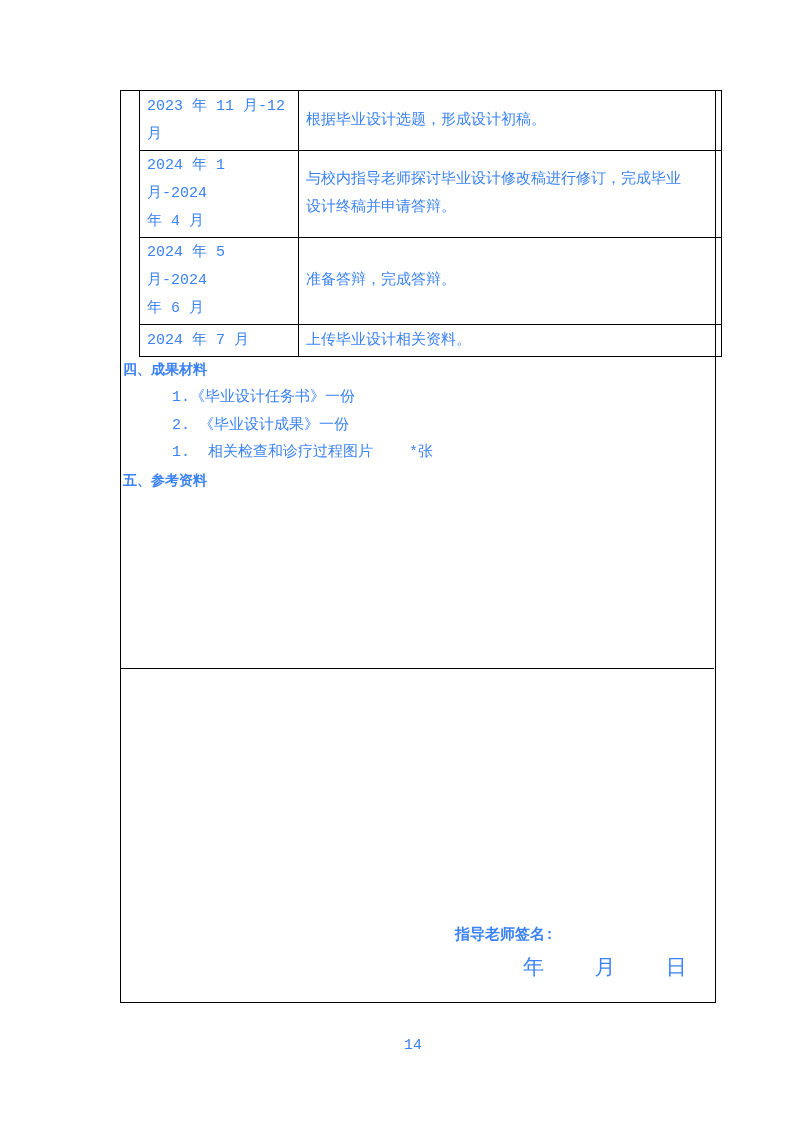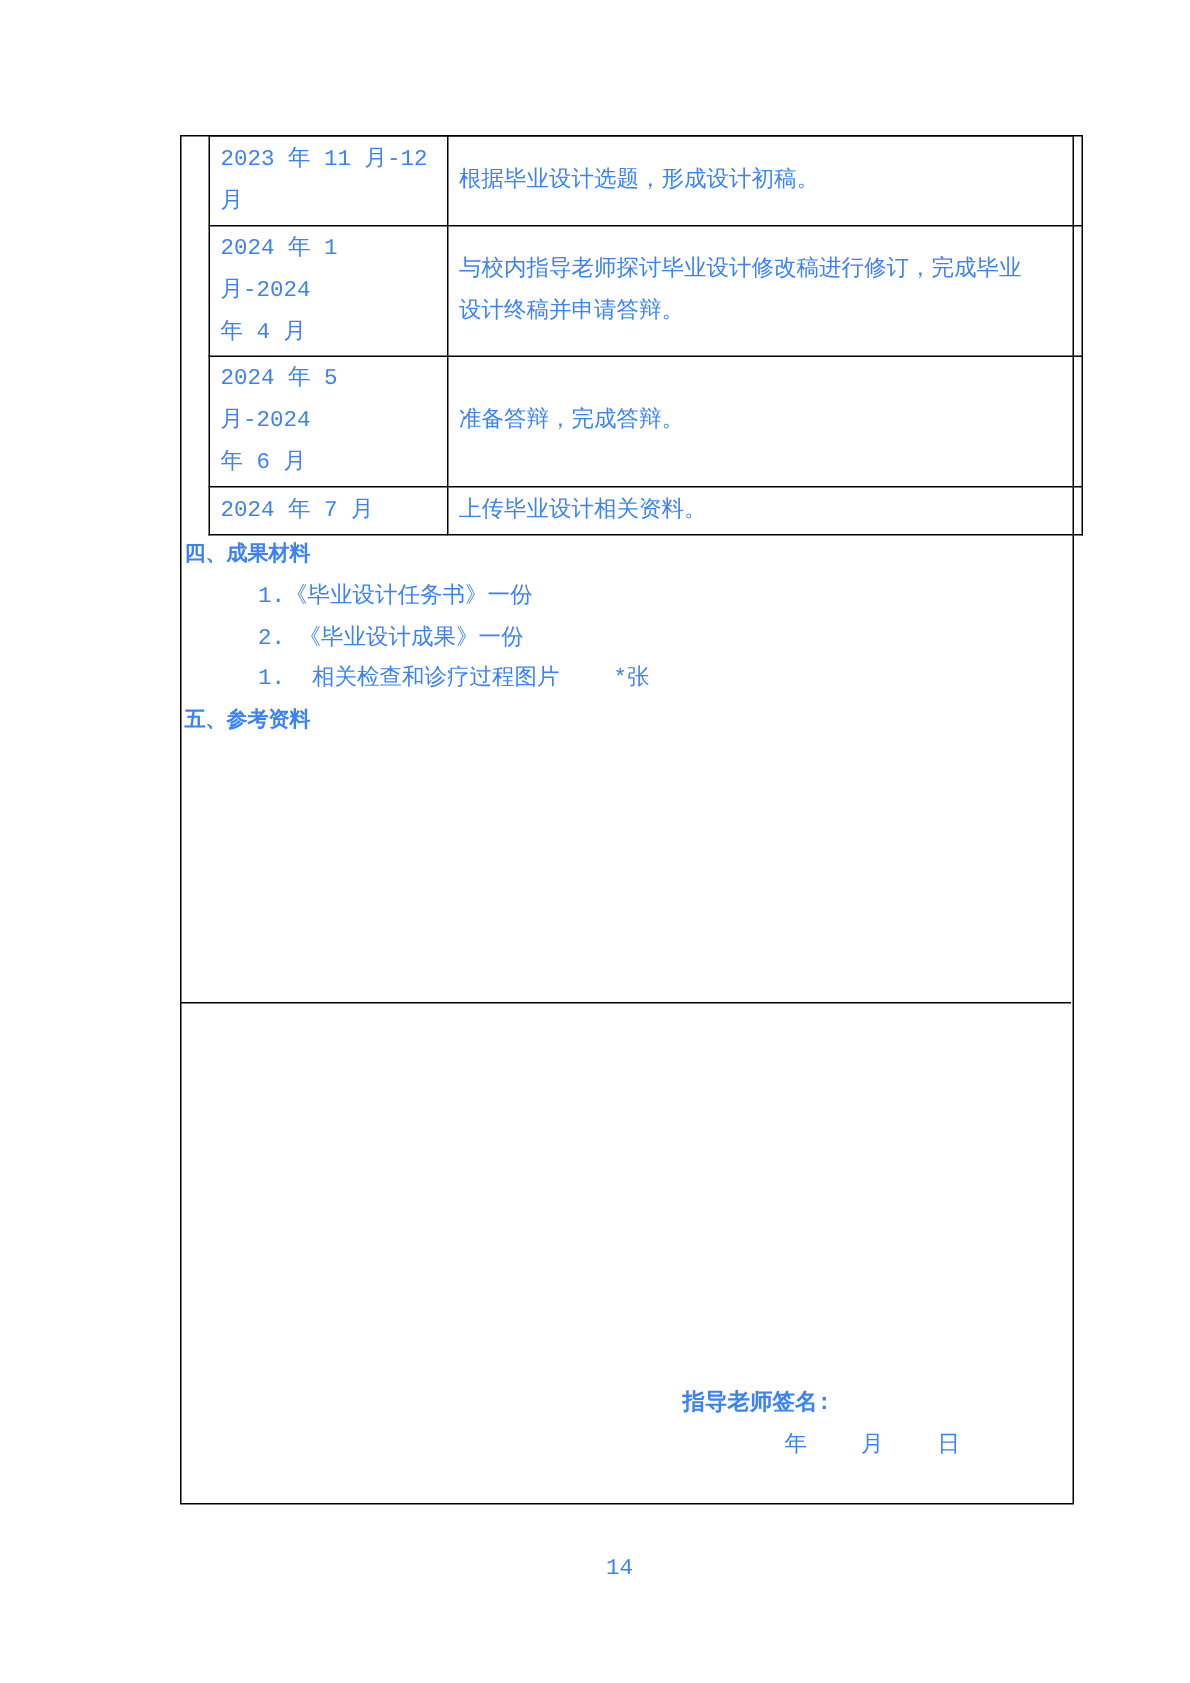--- a/index.html
+++ b/index.html
@@ -85,21 +85,21 @@
     left: 334px;
     top: 834px;
     font-size: 15px;
     font-weight: bold;
     white-space: pre;
   }
   .sig-date {
     position: absolute;
     left: 402px;
     top: 862px;
-    font-size: 15px;
+    font-size: 21px;
     white-space: pre;
   }
 
   .page-number {
     position: absolute;
     left: 404px;
     top: 1037px;
     font-size: 15px;
   }
 </style>

